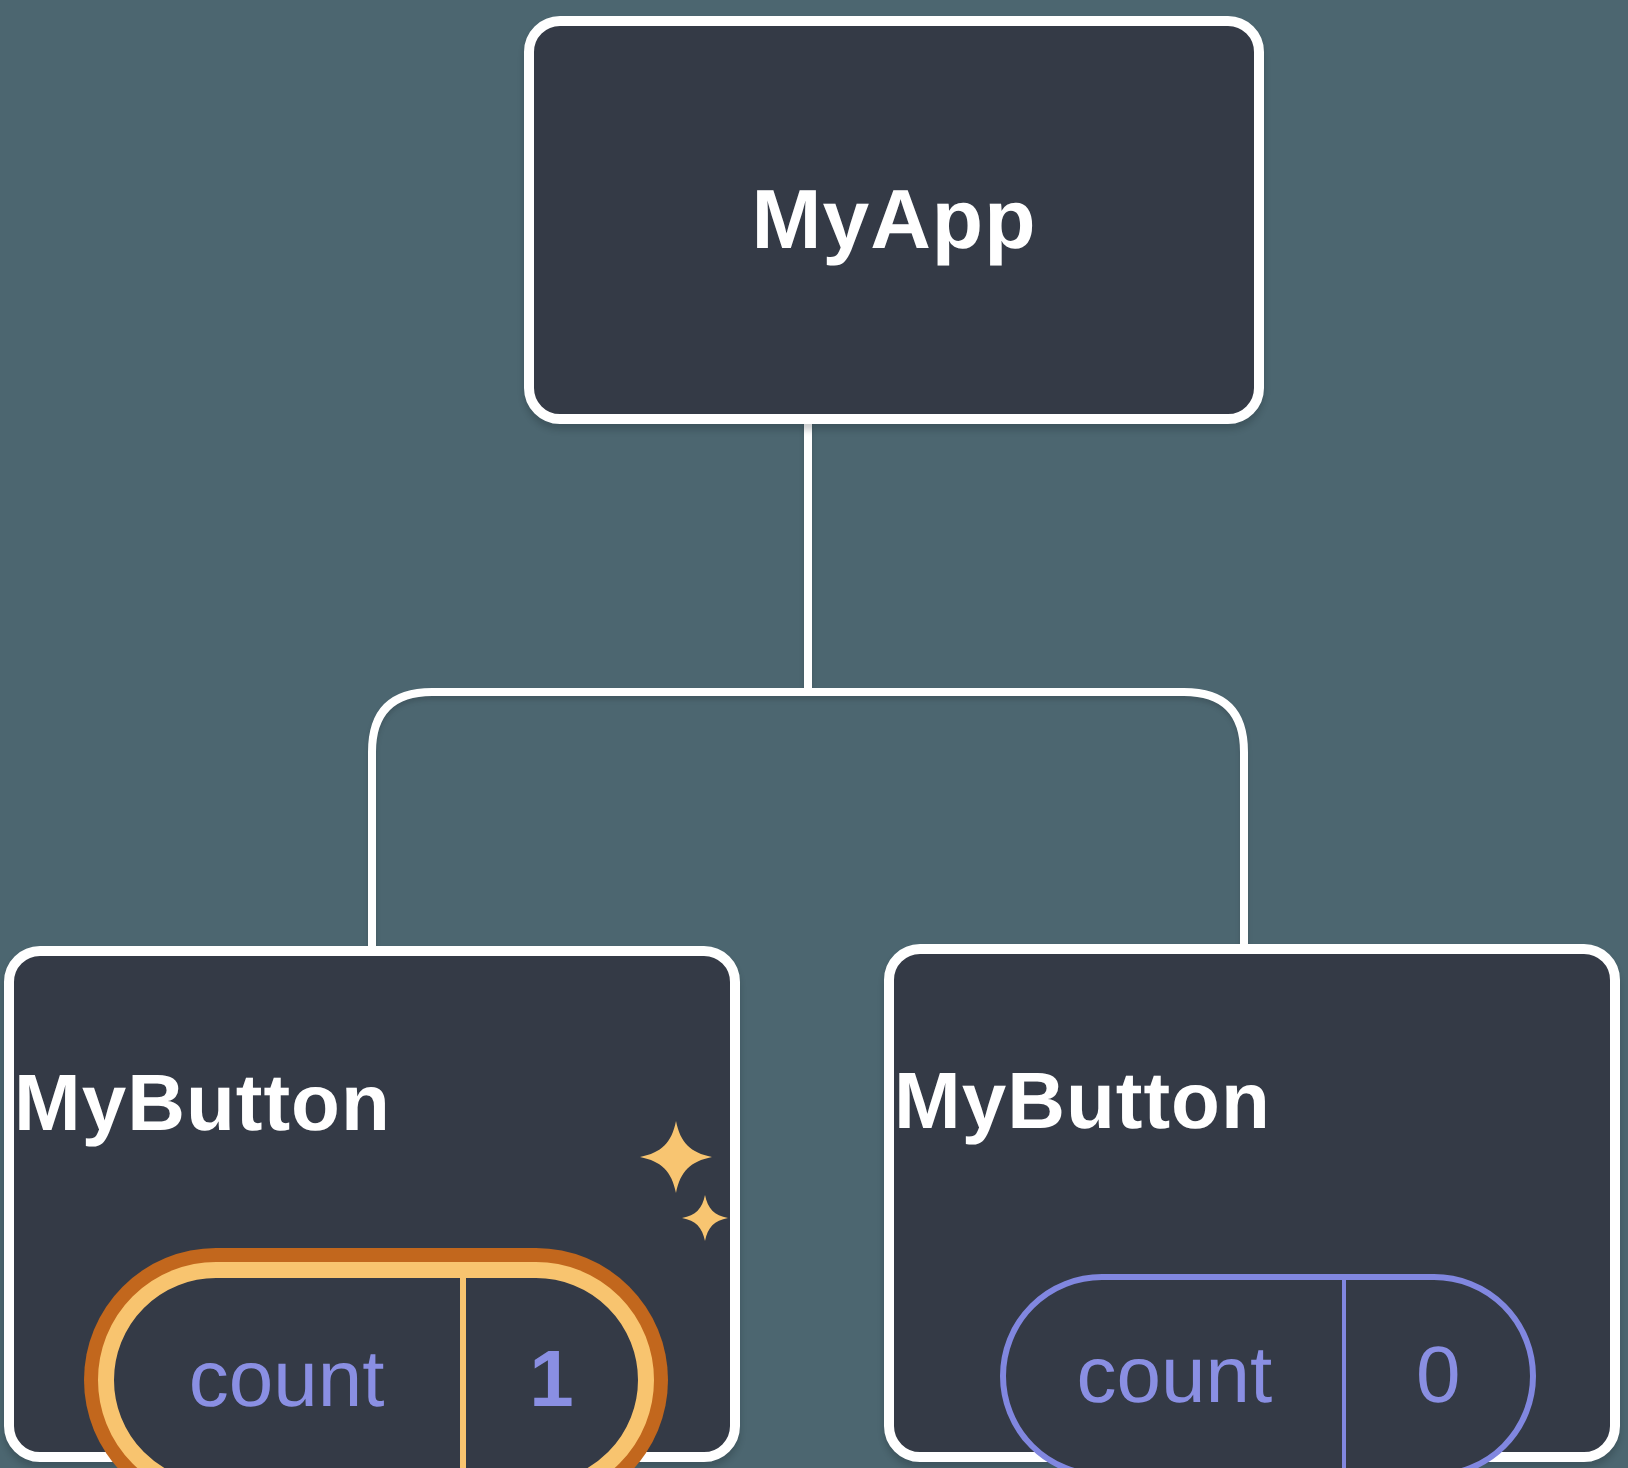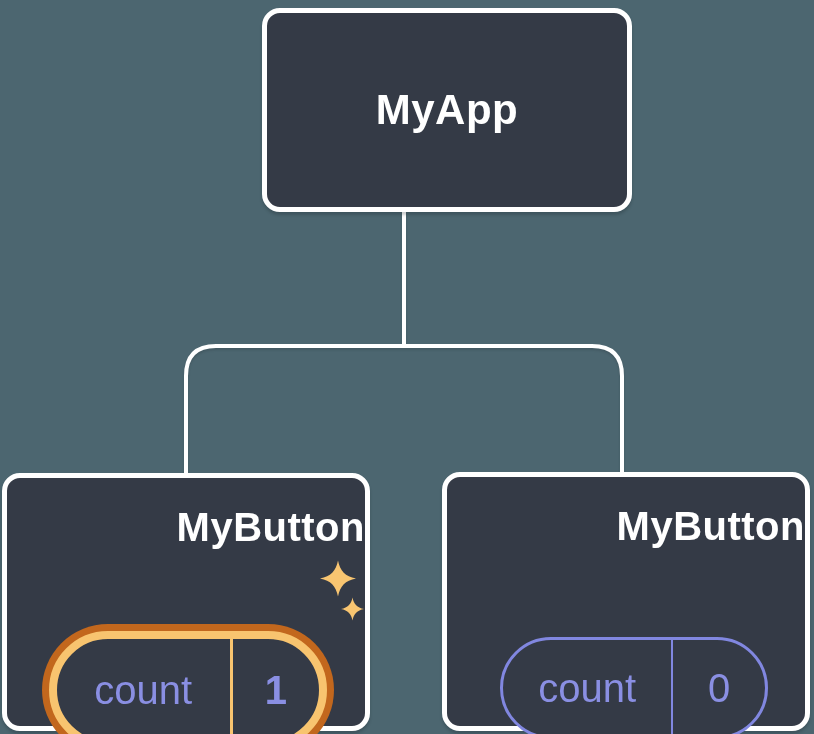--- a/index.html
+++ b/index.html
@@ -40,22 +40,22 @@
   .node-child-right { left: 442px; top: 472px; width: 368px; height: 259px; }
 
   .node-title {
     color: var(--text-primary, #ffffff);
     font-size: 42px;
     font-weight: 600;
     letter-spacing: .5px;
   }
   .child-title {
     position: absolute;
-    top: 27px; left: 0; width: 100%;
-    text-align: right;
+    top: 52px; left: 0; width: 100%;
+    text-align: left;
     font-size: 40px;
   }
 
   
   .pill {
     position: absolute;
     display: flex;
     align-items: stretch;
     background: var(--node-fill, #343A46);
     margin-top: 44px;

